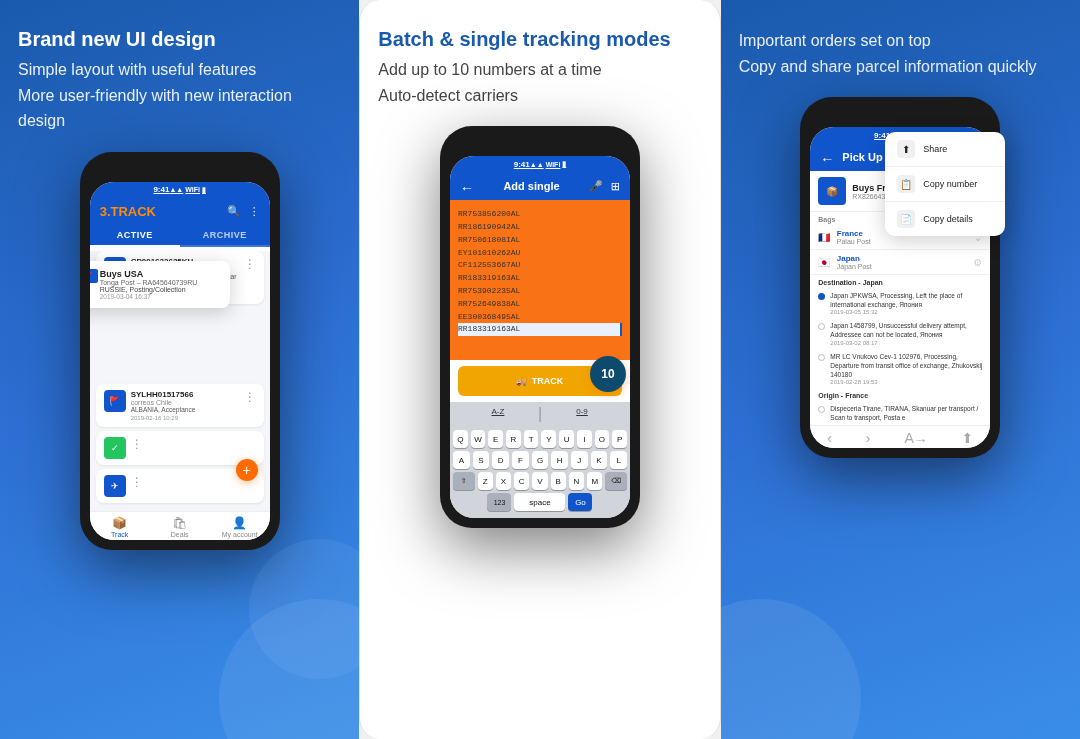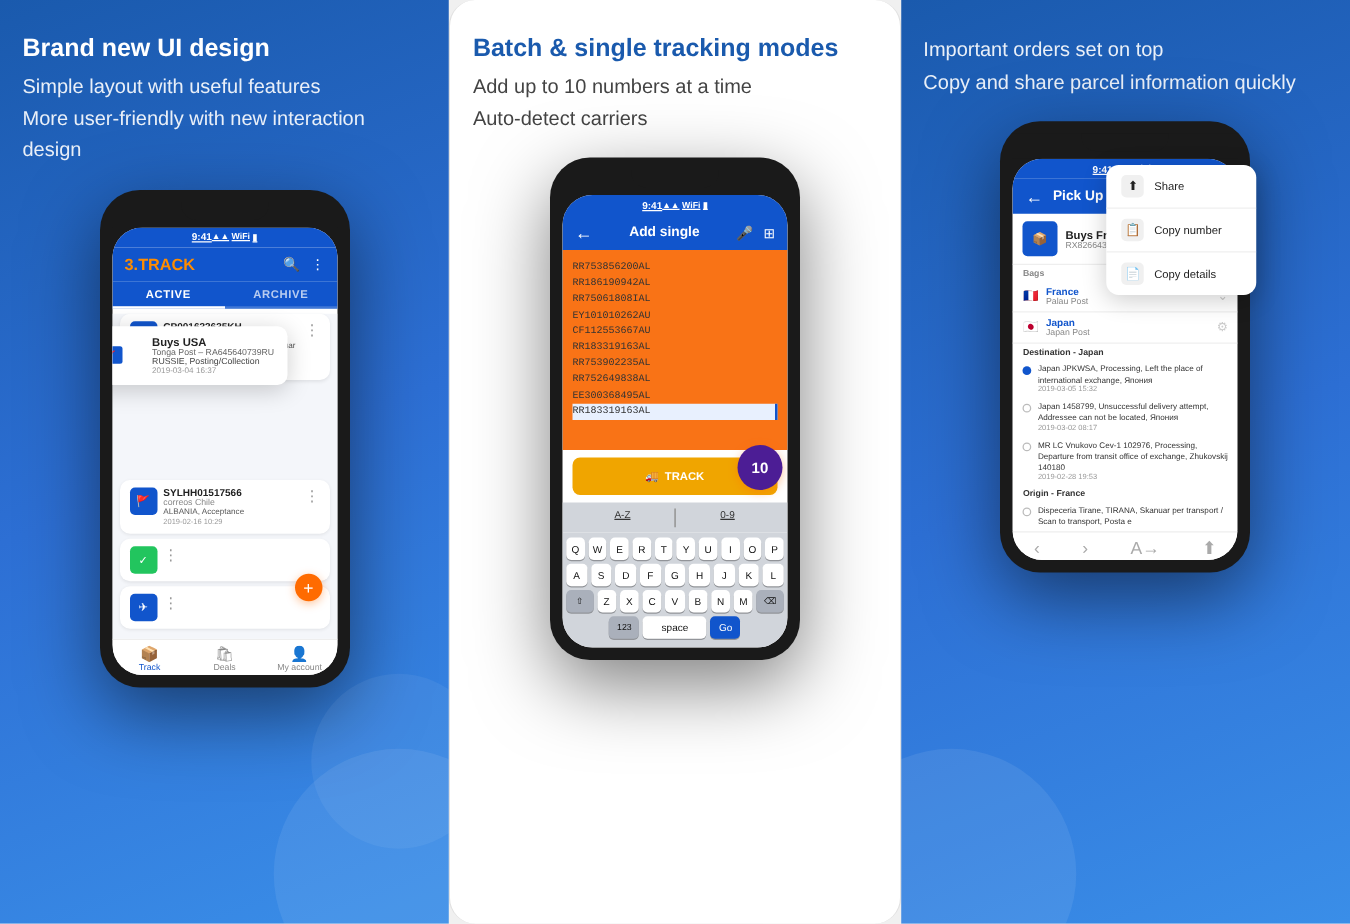--- a/index.html
+++ b/index.html
@@ -191,22 +191,22 @@
       background: #fff;
       border-radius: 8px;
       padding: 8px 10px;
       box-shadow: 0 4px 20px rgba(0,0,0,0.2);
       position: absolute;
       left: -20px;
       top: 10px;
       width: 160px;
       z-index: 20;
       display: flex;
-      align-items: center;
-      gap: 24px;
+      align-items: flex-start;
+      gap: 2px;
     }
     .popup-flag {
       width: 18px; height: 14px;
       background: #1155cc;
       border-radius: 2px;
       display: flex; align-items: center; justify-content: center;
       color: #fff; font-size: 7px;
       flex-shrink: 0;
     }
     .popup-info { flex: 1; }
@@ -284,21 +284,21 @@
     .track-btn {
       flex: 1;
       background: #f0a500;
       border-radius: 6px;
       height: 30px;
       display: flex; align-items: center; justify-content: center;
       color: #fff; font-size: 9px; font-weight: 700;
       gap: 4px;
     }
     .count-badge {
-      background: #4c1d95;
+      background: #0c4a6e;
       color: #fff;
       font-size: 12px;
       font-weight: 700;
       width: 36px; height: 36px;
       border-radius: 50%;
       display: flex; align-items: center; justify-content: center;
       position: absolute;
       right: 4px;
       top: -4px;
       box-shadow: 0 2px 8px rgba(255,107,0,0.4);

